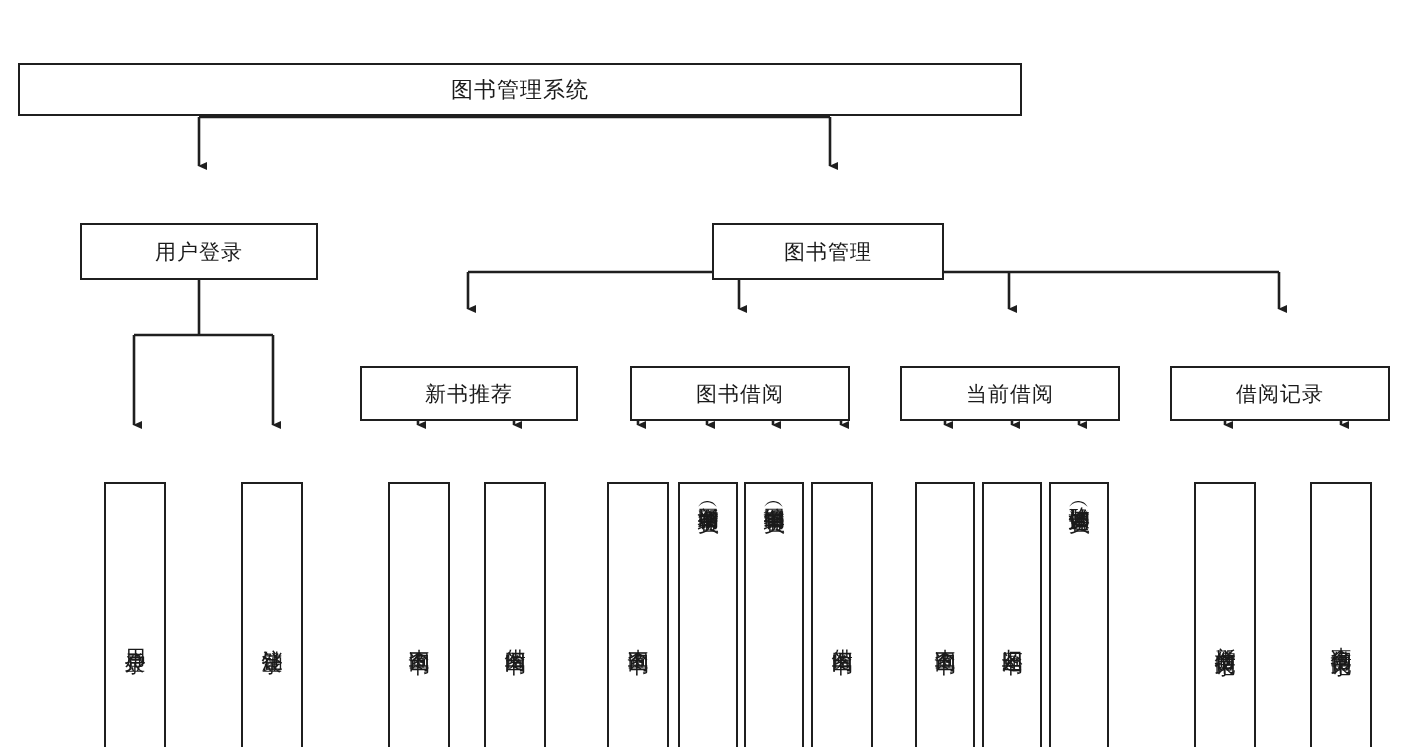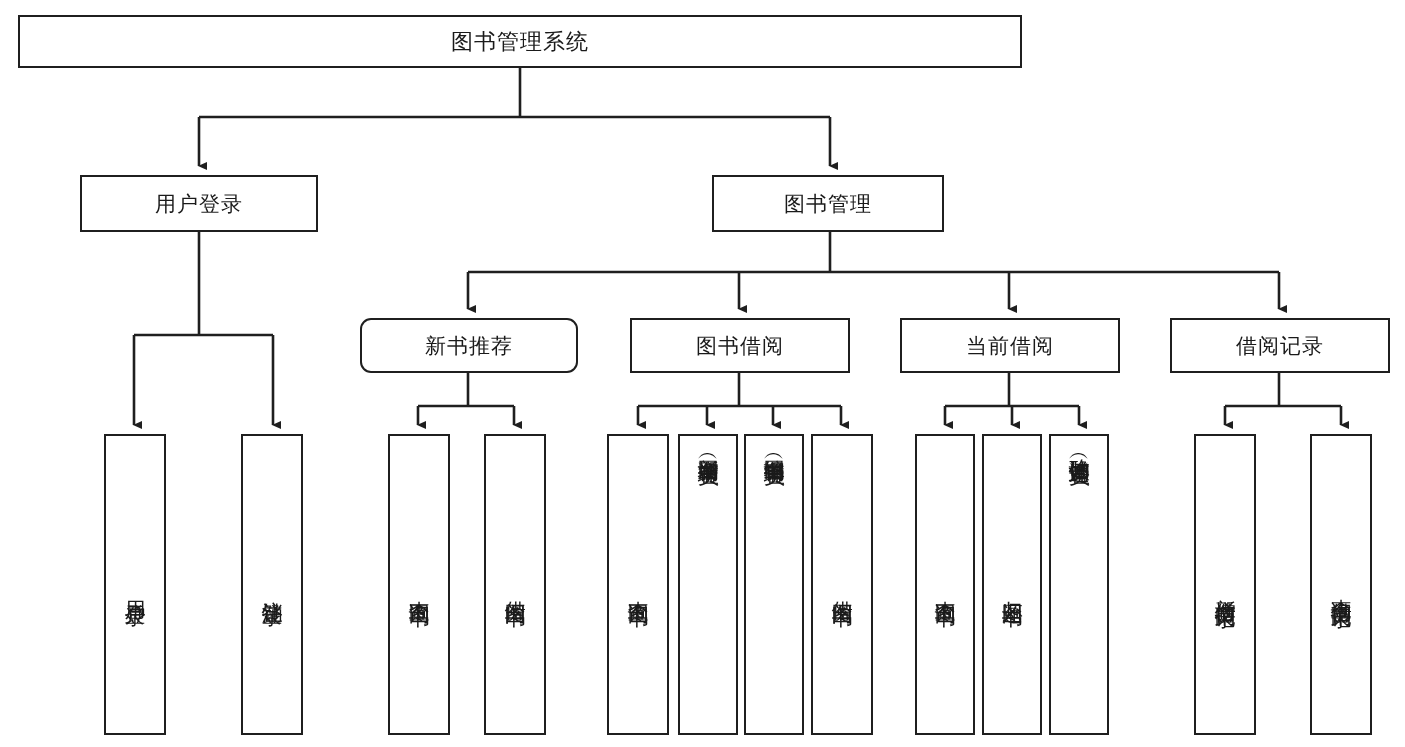--- a/index.html
+++ b/index.html
@@ -27,20 +27,21 @@
   }
   .node {
     position: absolute;
     box-sizing: border-box;
     border: 2px solid #1f1f1f;
     background: #ffffff;
     display: flex;
     align-items: center;
     justify-content: center;
     color: #1a1a1a;
+    margin-top: 48px;
   }
   .node.horiz {
     font-size: 21px;
     letter-spacing: 1px;
   }
   .node.root {
     font-size: 22px;
   }
   .node.vert {
     align-items: flex-start;
@@ -128,21 +129,21 @@
     <span>图书管理系统</span>
   </div>
 
   <div class="node horiz" style="left:80px; top:175px; width:238px; height:57px;">
     <span>用户登录</span>
   </div>
   <div class="node horiz" style="left:712px; top:175px; width:232px; height:57px;">
     <span>图书管理</span>
   </div>
 
-  <div class="node horiz" style="left:360px; top:318px; width:218px; height:55px;border-radius:11px;">
+  <div class="node horiz" style="left:360px; top:318px; width:218px; height:55px;">
     <span>新书推荐</span>
   </div>
   <div class="node horiz" style="left:630px; top:318px; width:220px; height:55px;">
     <span>图书借阅</span>
   </div>
   <div class="node horiz" style="left:900px; top:318px; width:220px; height:55px;">
     <span>当前借阅</span>
   </div>
   <div class="node horiz" style="left:1170px; top:318px; width:220px; height:55px;justify-content:center;">
     <span>借阅记录</span>

